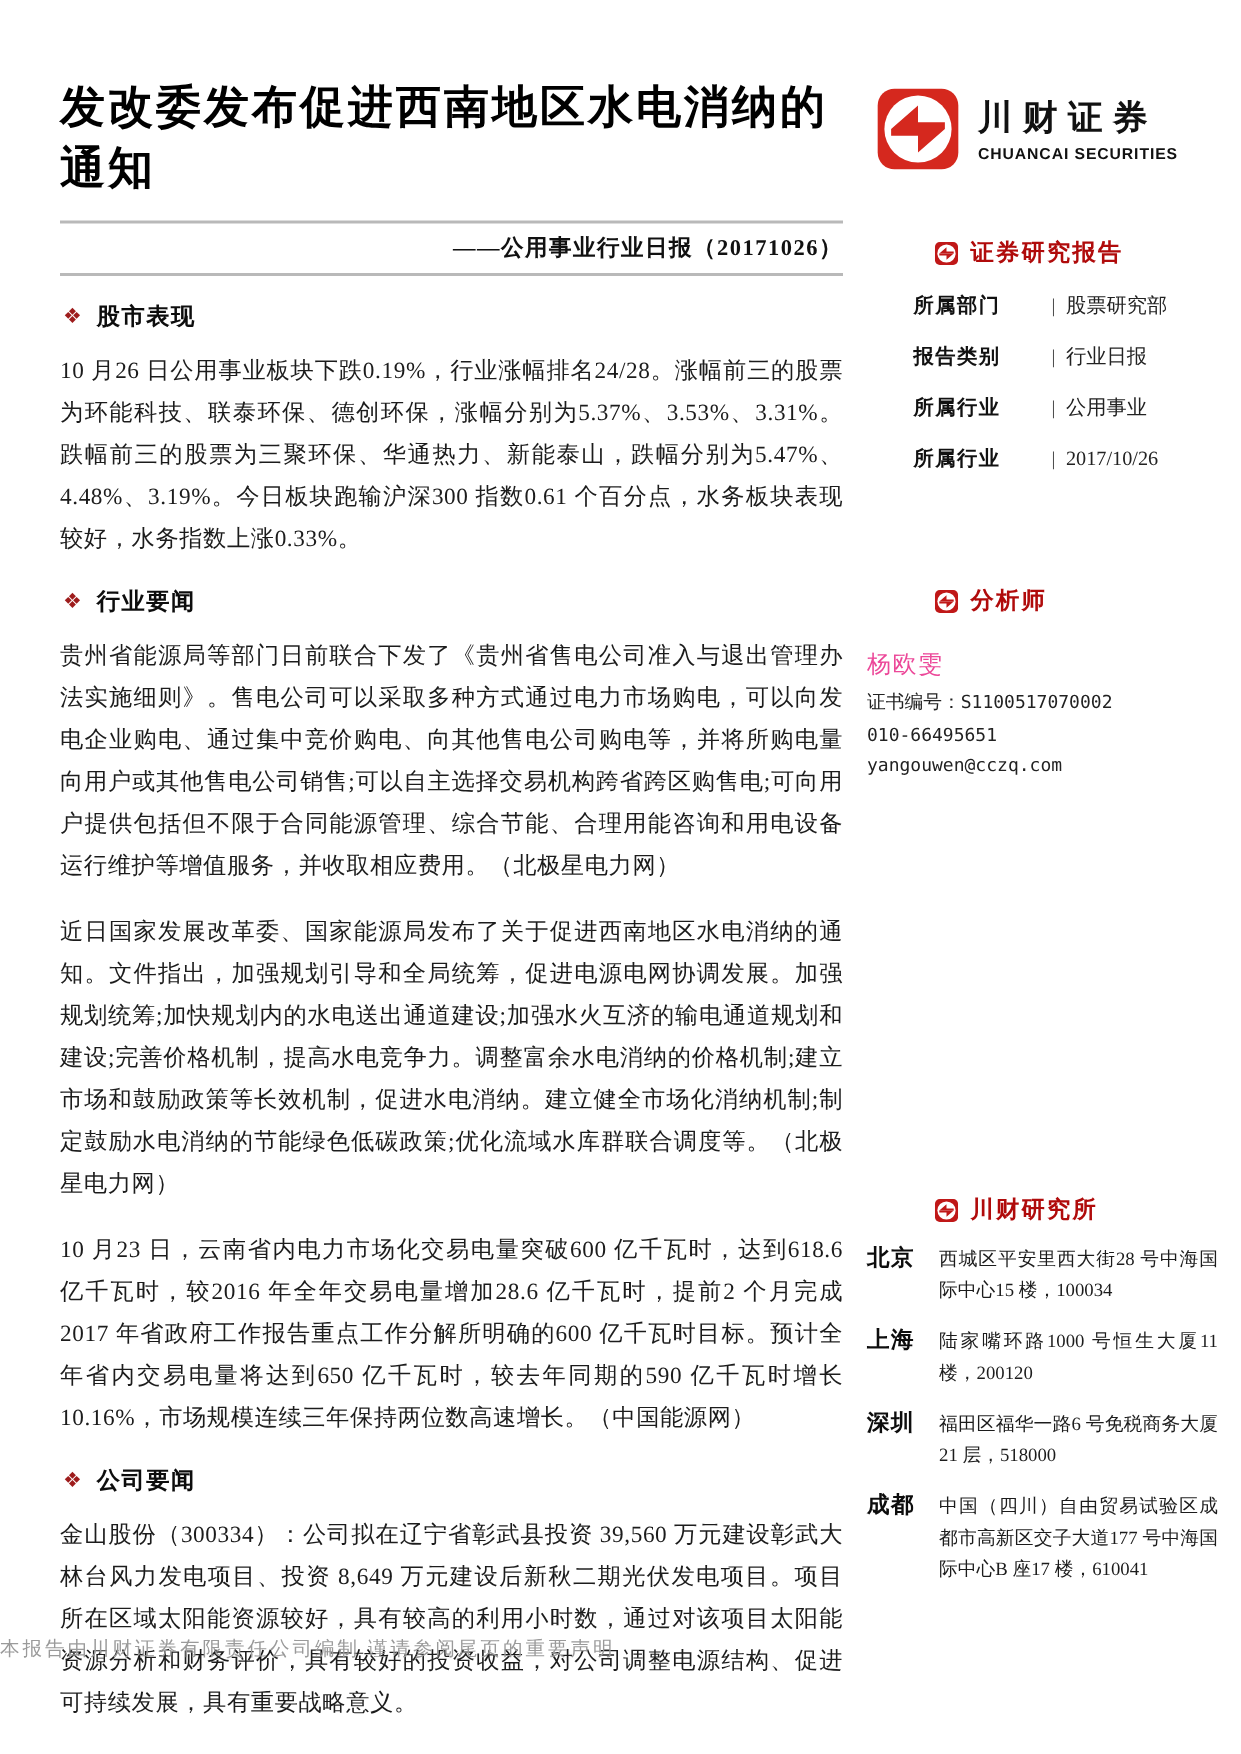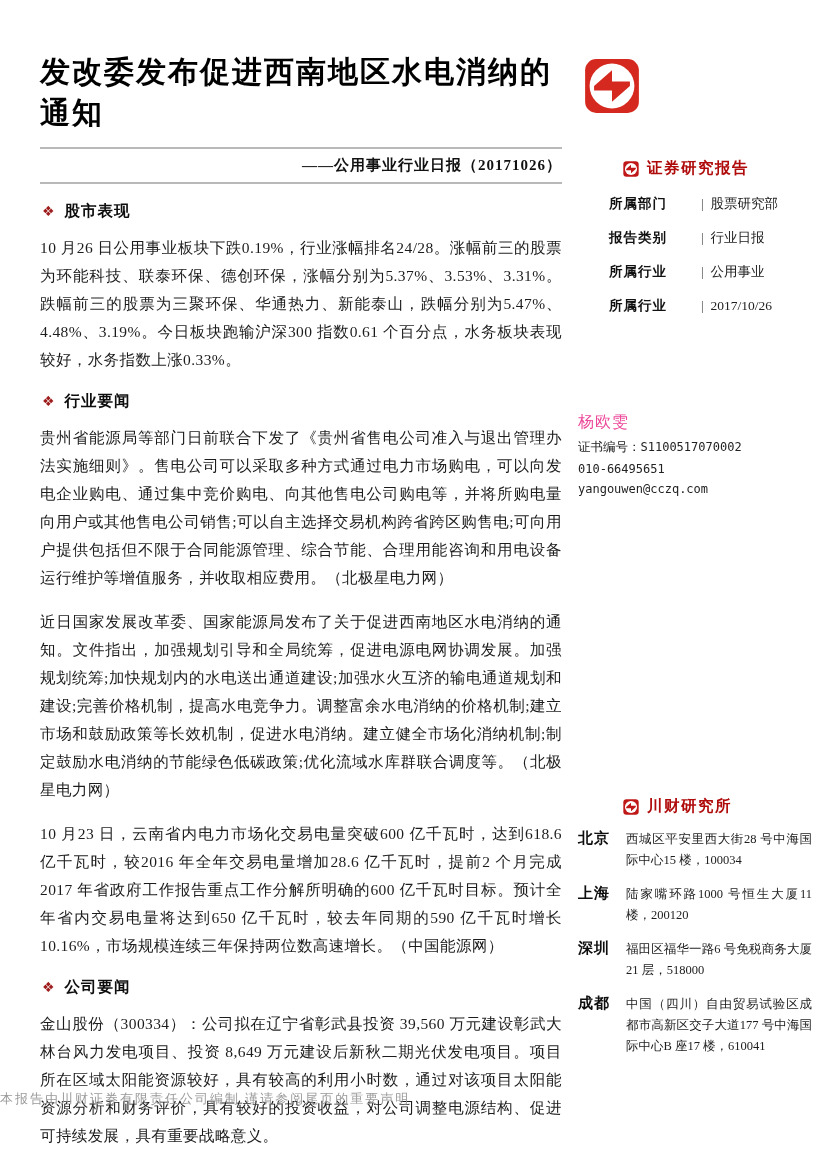--- a/index.html
+++ b/index.html
@@ -115,20 +115,24 @@
 
   <div class="sidebar">
 
     <div class="brand">
       <svg class="brand-logo" viewBox="0 0 100 100">
         <rect x="2" y="2" width="96" height="96" rx="20" fill="#d5281e"></rect>
         <circle cx="50" cy="50" r="40" fill="#ffffff"></circle>
         <polygon points="18,50 50,22 50,42 82,42 82,50" fill="#d5281e"></polygon>
         <polygon points="82,50 50,78 50,58 18,58 18,50" fill="#d5281e"></polygon>
       </svg>
+      <div>
+        <div class="brand-cn">川财证券</div>
+        <div class="brand-en">CHUANCAI SECURITIES</div>
+      </div>
     </div>
 
     <div class="report-info">
       <div class="side-head">
         <svg class="mini-logo" viewBox="0 0 100 100">
           <rect x="2" y="2" width="96" height="96" rx="20" fill="#c01818"></rect>
           <circle cx="50" cy="50" r="38" fill="#ffffff"></circle>
           <polygon points="20,50 50,24 50,42 80,42 80,50" fill="#c01818"></polygon>
           <polygon points="80,50 50,76 50,58 20,58 20,50" fill="#c01818"></polygon>
         </svg>
@@ -152,20 +156,29 @@
         </div>
         <div class="info-row">
           <span class="info-label">所属行业</span>
           <span class="info-sep">|</span>
           <span class="info-value">2017/10/26</span>
         </div>
       </div>
     </div>
 
     <div class="analyst">
+      <div class="side-head">
+        <svg class="mini-logo" viewBox="0 0 100 100">
+          <rect x="2" y="2" width="96" height="96" rx="20" fill="#c01818"></rect>
+          <circle cx="50" cy="50" r="38" fill="#ffffff"></circle>
+          <polygon points="20,50 50,24 50,42 80,42 80,50" fill="#c01818"></polygon>
+          <polygon points="80,50 50,76 50,58 20,58 20,50" fill="#c01818"></polygon>
+        </svg>
+        <span class="side-head-title">分析师</span>
+      </div>
       <div class="analyst-name">杨欧雯</div>
       <div class="analyst-line">
         <span>证书编号：</span><span class="analyst-mono">S1100517070002</span>
       </div>
       <div class="analyst-line analyst-mono">010-66495651</div>
       <div class="analyst-line analyst-mono">yangouwen@cczq.com</div>
     </div>
 
     <div class="offices">
       <div class="side-head">

